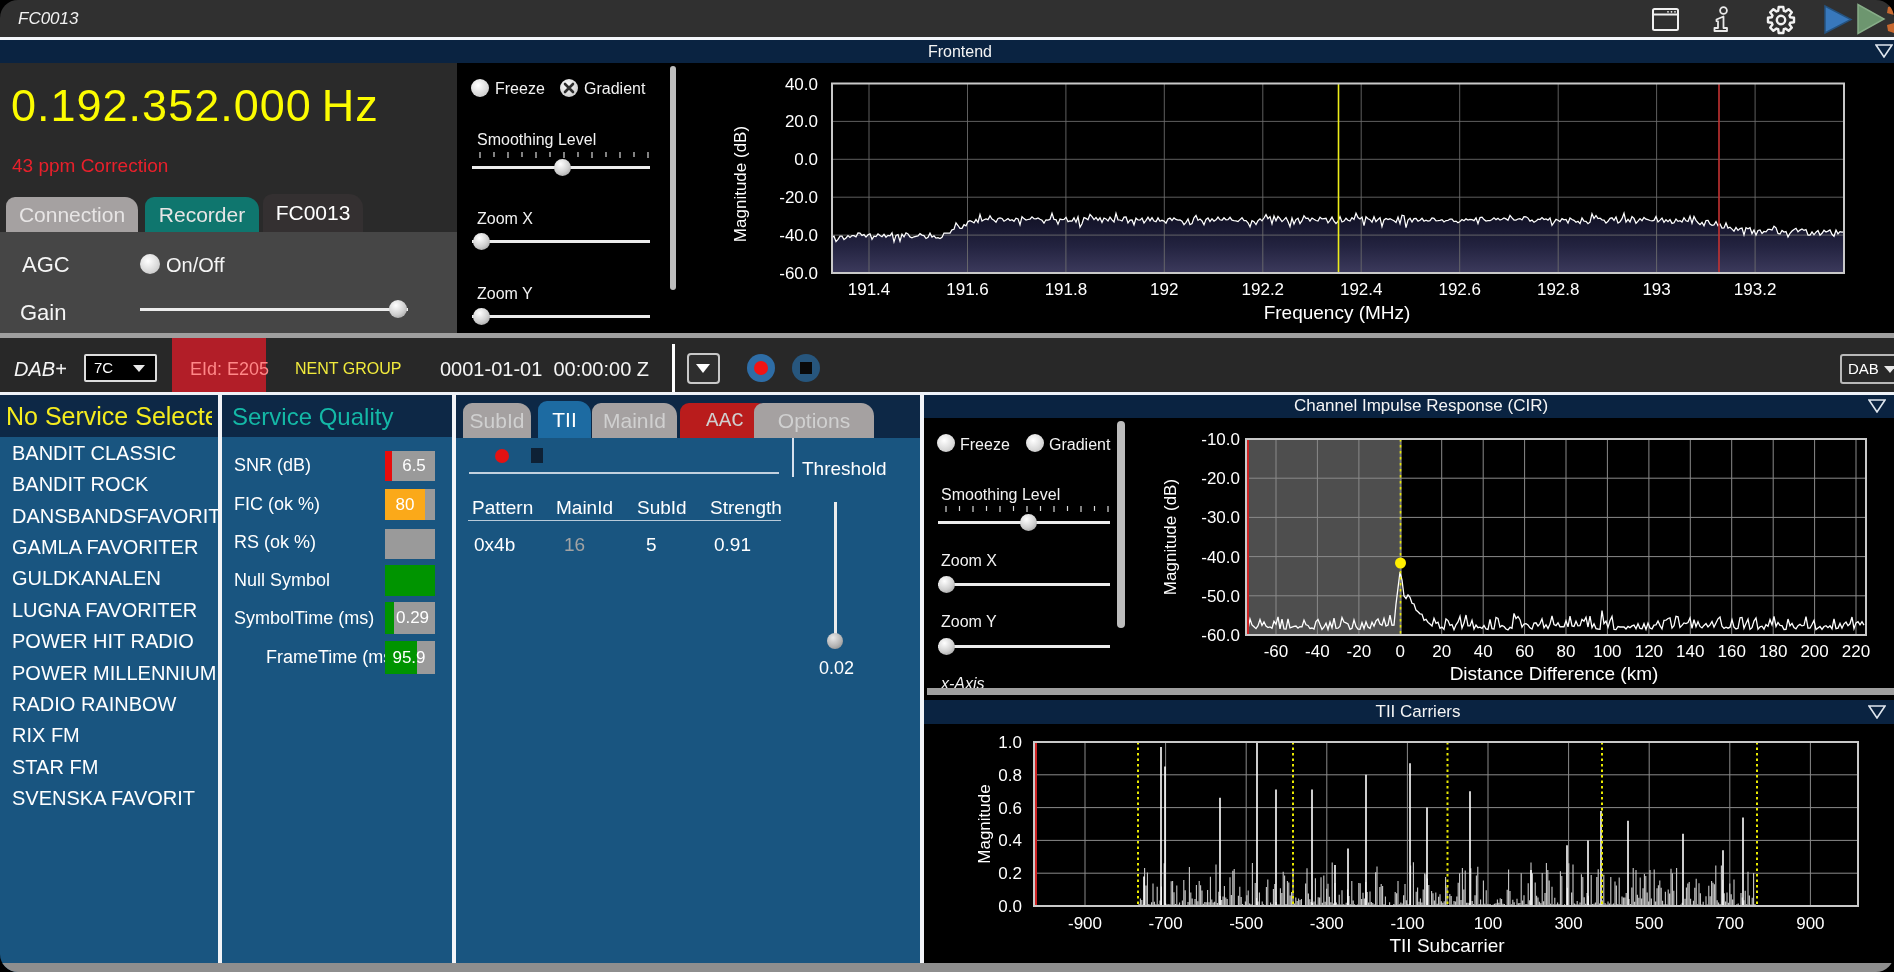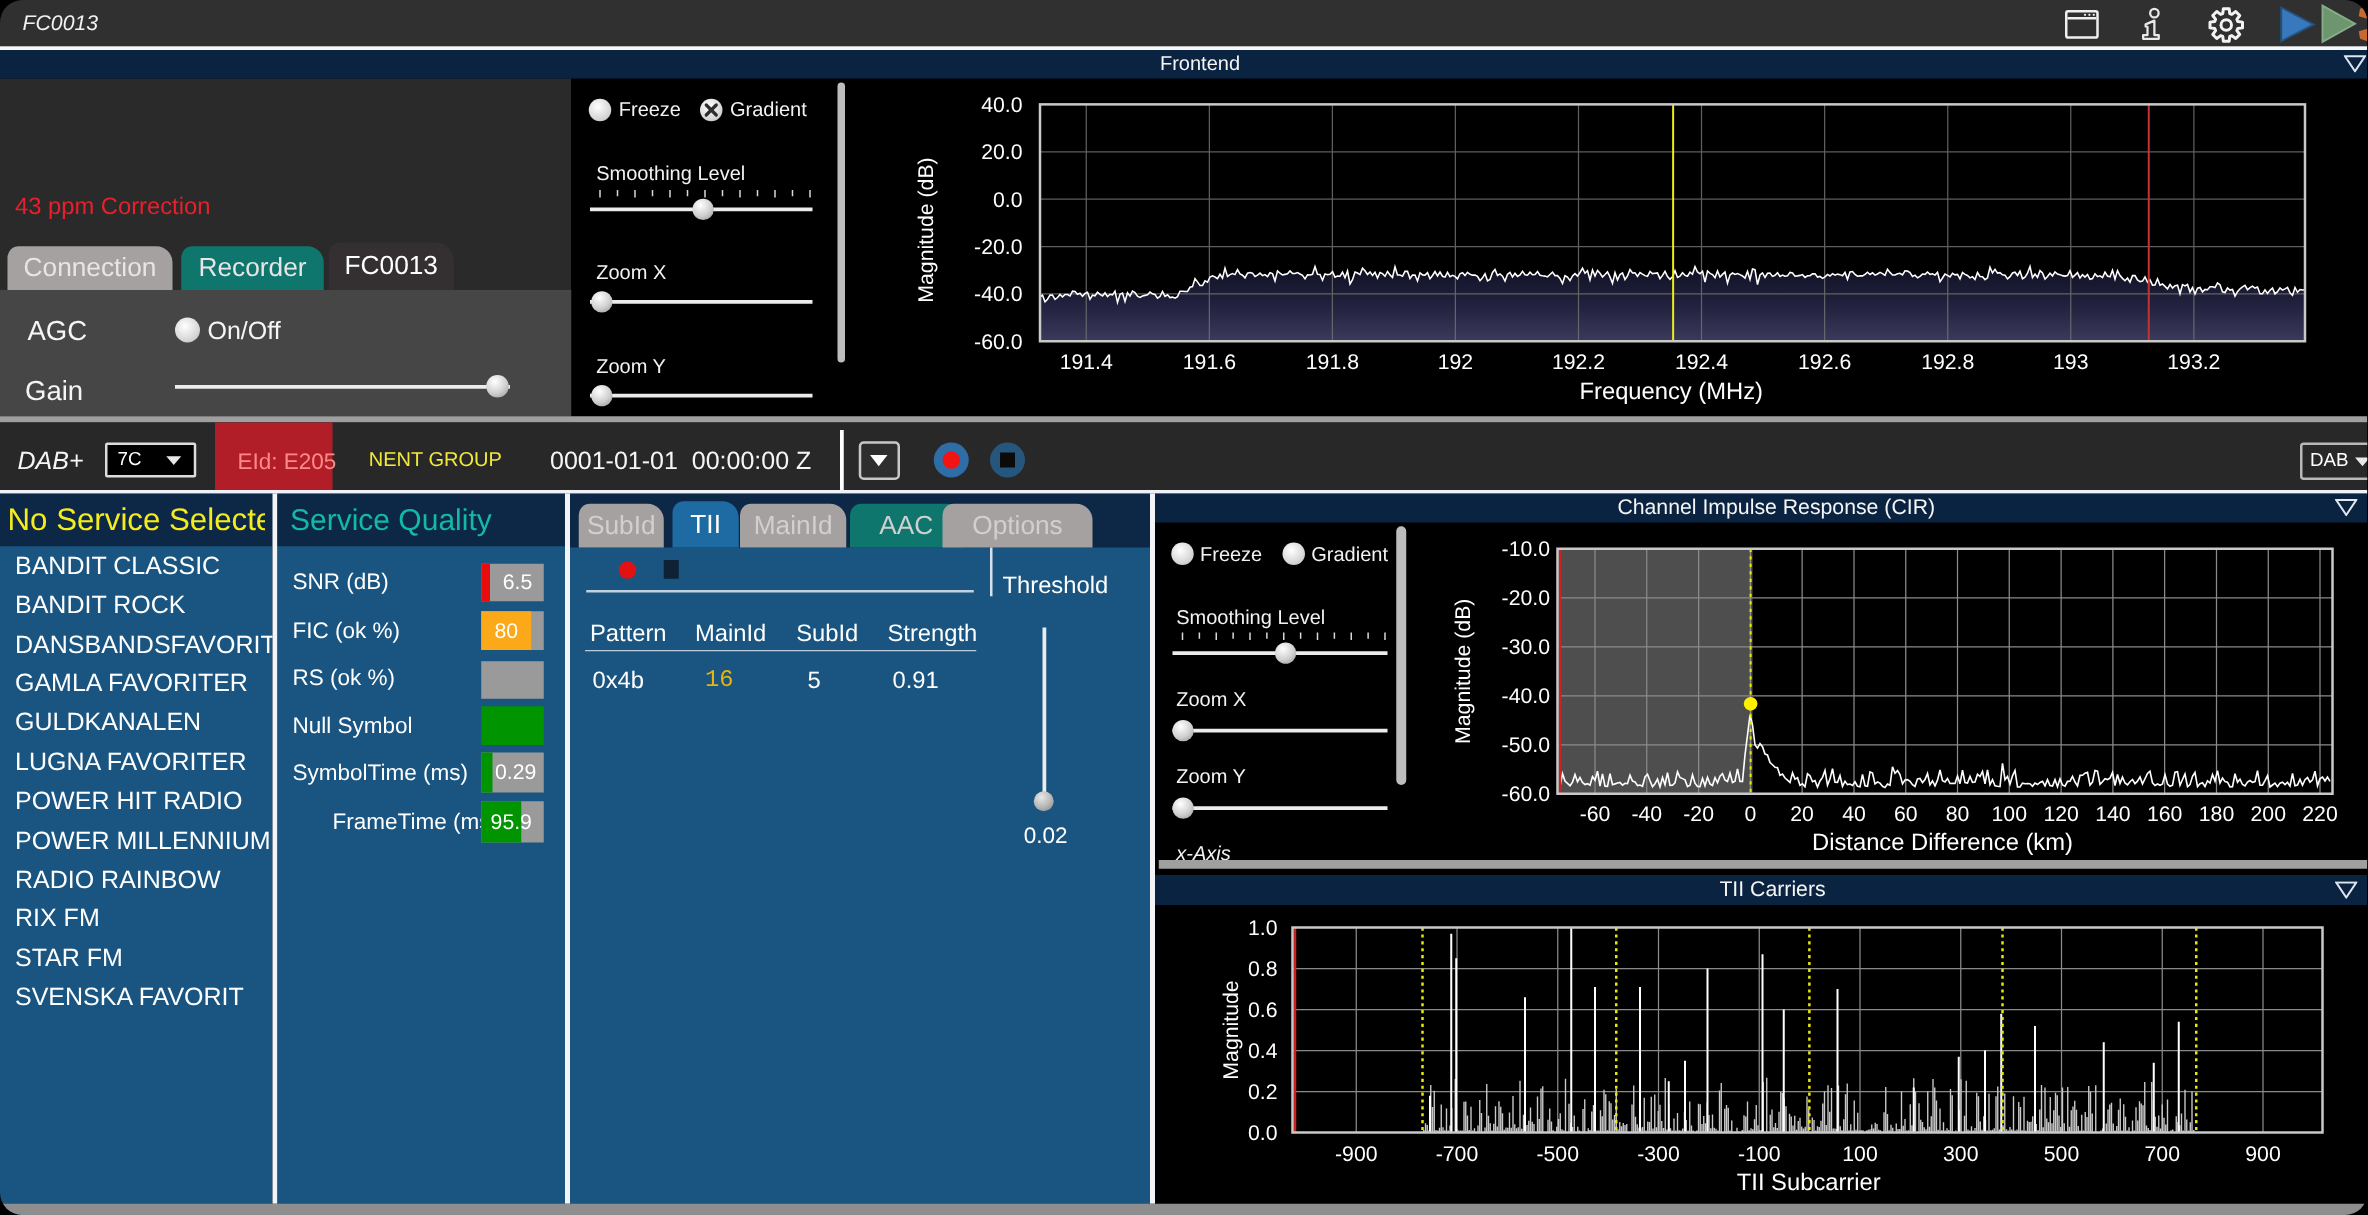--- a/index.html
+++ b/index.html
@@ -32,20 +32,21 @@
 <polygon points="68,31 74,33 74,23 67,25" fill="#c9692f"></polygon>
 </svg>
 <div style="position:absolute;left:0px;top:37px;width:1894px;height:2.5px;background:#f4f7fb;"></div>
 <div style="position:absolute;left:0px;top:39.5px;width:1894px;height:23.5px;background:#0a2341;"></div>
 <div style="position:absolute;left:0px;top:40.5px;line-height:21px;font-size:16px;color:#f5f5f5;width:1920px;text-align:center;white-space:nowrap;">Frontend</div>
 <svg style="position:absolute;left:1875px;top:44px;" width="18" height="14">
       <polygon points="1,1 17,1 9,13" fill="none" stroke="#dfe6ee" stroke-width="1.6"></polygon>
     </svg>
 <div style="position:absolute;left:0px;top:63px;width:457px;height:270px;background:#2a2a2a;"></div>
 <div style="position:absolute;left:457px;top:63px;width:1437px;height:270px;background:#000000;"></div>
+<div style="position:absolute;left:11px;top:77.0px;line-height:58px;font-size:45px;color:#fcfc00;letter-spacing:1px;white-space:nowrap;">0.192.352.000 Hz</div>
 <div style="position:absolute;left:12px;top:152.5px;line-height:25px;font-size:19px;color:#e8202b;white-space:nowrap;">43 ppm Correction</div>
 <div style="position:absolute;left:6px;top:197px;width:132px;height:35px;background:#a5a1a1;border-radius:9px 13px 0 0;color:#e7e5e5;font-size:21px;text-align:center;line-height:35px;">Connection</div>
 <div style="position:absolute;left:145px;top:197px;width:114px;height:35px;background:#0f766e;border-radius:9px 13px 0 0;color:#e7e5e5;font-size:21px;text-align:center;line-height:35px;">Recorder</div>
 <div style="position:absolute;left:263px;top:194px;width:100px;height:38px;background:#343031;border-radius:9px 14px 0 0;color:#ffffff;font-size:21px;text-align:center;line-height:38px;">FC0013</div>
 <div style="position:absolute;left:0px;top:232px;width:457px;height:101px;background:#464646;"></div>
 <div style="position:absolute;left:22px;top:249.5px;line-height:29px;font-size:22px;color:#f5f5f5;white-space:nowrap;">AGC</div>
 <div style="position:absolute;left:140px;top:254px;width:20px;height:20px;border-radius:50%;background:radial-gradient(circle at 40% 35%, #ffffff, #d8d8d8 60%, #b8b8b8);"></div>
 <div style="position:absolute;left:166px;top:252.0px;line-height:26px;font-size:20px;color:#f5f5f5;white-space:nowrap;">On/Off</div>
 <div style="position:absolute;left:20px;top:297.5px;line-height:29px;font-size:22px;color:#f5f5f5;white-space:nowrap;">Gain</div>
 <div style="position:absolute;left:140px;top:307.5px;width:268px;height:3px;background:#ececec;"></div>
@@ -164,33 +165,33 @@
 <div style="position:absolute;left:385px;top:607.0px;line-height:22px;font-size:17px;color:#ffffff;width:55px;text-align:center;white-space:nowrap;">0.29</div>
 <div style="position:absolute;left:385px;top:641px;width:50px;height:33px;background:#9a9a9a;"></div>
 <div style="position:absolute;left:385px;top:641px;width:32px;height:33px;background:#009400;"></div>
 <div style="position:absolute;left:385px;top:647.0px;line-height:22px;font-size:17px;color:#ffffff;width:48px;text-align:center;white-space:nowrap;">95.9</div>
 <div style="position:absolute;left:452px;top:394.5px;width:4px;height:568.5px;background:#f2f4f8;"></div>
 <div style="position:absolute;left:456px;top:394.5px;width:464px;height:577.5px;background:#195580;"></div>
 <div style="position:absolute;left:456px;top:394.5px;width:464px;height:43.5px;background:#0d2846;"></div>
 <div style="position:absolute;left:463px;top:403px;width:68px;height:35px;background:#a5a1a1;border-radius:9px 13px 0 0;color:#d0d0d0;font-size:21px;text-align:center;line-height:35px;">SubId</div>
 <div style="position:absolute;left:538px;top:401px;width:53px;height:37px;background:#1d6ba2;border-radius:9px 13px 0 0;color:#ffffff;font-size:21px;font-weight:500;text-align:center;line-height:37px;">TII</div>
 <div style="position:absolute;left:592px;top:403px;width:85px;height:35px;background:#a5a1a1;border-radius:9px 13px 0 0;color:#d0d0d0;font-size:21px;text-align:center;line-height:35px;">MainId</div>
-<div style="position:absolute;left:680px;top:403px;width:90px;height:35px;background:#0f766e;border-radius:9px 13px 0 0;color:#d0d0d0;font-size:21px;text-align:center;line-height:35px;">AAC</div>
+<div style="position:absolute;left:680px;top:403px;width:90px;height:35px;background:#b91c1c;border-radius:9px 13px 0 0;color:#d0d0d0;font-size:21px;text-align:center;line-height:35px;font-family:Liberation Mono, monospace;">AAC</div>
 <div style="position:absolute;left:754px;top:403px;width:120px;height:35px;background:#a5a1a1;border-radius:9px 13px 0 0;color:#d0d0d0;font-size:21px;text-align:center;line-height:35px;">Options</div>
 <div style="position:absolute;left:495px;top:449px;width:14px;height:14px;border-radius:50%;background:#e31212;"></div>
 <div style="position:absolute;left:531px;top:448px;width:12px;height:15px;background:#0e2135;"></div>
 <div style="position:absolute;left:469px;top:472px;width:310px;height:1.5px;background:rgba(225,232,240,0.85);"></div>
 <div style="position:absolute;left:792px;top:438px;width:1.5px;height:39px;background:rgba(235,240,248,0.9);"></div>
 <div style="position:absolute;left:472px;top:494.5px;line-height:25px;font-size:19px;color:#ffffff;white-space:nowrap;">Pattern</div>
 <div style="position:absolute;left:556px;top:494.5px;line-height:25px;font-size:19px;color:#ffffff;white-space:nowrap;">MainId</div>
 <div style="position:absolute;left:637px;top:494.5px;line-height:25px;font-size:19px;color:#ffffff;white-space:nowrap;">SubId</div>
 <div style="position:absolute;left:710px;top:494.5px;line-height:25px;font-size:19px;color:#ffffff;white-space:nowrap;">Strength</div>
 <div style="position:absolute;left:468px;top:519.5px;width:313px;height:1.2px;background:rgba(225,232,240,0.8);"></div>
 <div style="position:absolute;left:474px;top:531.5px;line-height:25px;font-size:19px;color:#ffffff;white-space:nowrap;">0x4b</div>
-<div style="position:absolute;left:564px;top:531.5px;line-height:25px;font-size:19px;color:#eab308;white-space:nowrap;font-family:Liberation Mono, monospace;">16</div>
+<div style="position:absolute;left:564px;top:531.5px;line-height:25px;font-size:19px;color:#a3a3a3;white-space:nowrap;">16</div>
 <div style="position:absolute;left:646px;top:531.5px;line-height:25px;font-size:19px;color:#ffffff;white-space:nowrap;">5</div>
 <div style="position:absolute;left:714px;top:531.5px;line-height:25px;font-size:19px;color:#ffffff;white-space:nowrap;">0.91</div>
 <div style="position:absolute;left:802px;top:455.5px;line-height:25px;font-size:19px;color:#ffffff;white-space:nowrap;">Threshold</div>
 <div style="position:absolute;left:834px;top:502px;width:3px;height:135px;background:#ececec;"></div>
 <div style="position:absolute;left:827px;top:633px;width:16px;height:16px;border-radius:50%;background:radial-gradient(circle at 38% 30%, #e8e8e8, #b5b5b5 55%, #7f7f7f);"></div>
 <div style="position:absolute;left:819px;top:656.5px;line-height:23px;font-size:18px;color:#ffffff;white-space:nowrap;">0.02</div>
 <div style="position:absolute;left:920px;top:394.5px;width:4px;height:568.5px;background:#f2f4f8;"></div>
 <div style="position:absolute;left:924px;top:394.5px;width:970px;height:577.5px;background:#000000;"></div>
 <div style="position:absolute;left:924px;top:394.5px;width:970px;height:23.5px;background:#0a2341;"></div>
 <div style="position:absolute;left:936px;top:395.0px;line-height:22px;font-size:17px;color:#f5f5f5;width:970px;text-align:center;white-space:nowrap;">Channel Impulse Response (CIR)</div>

